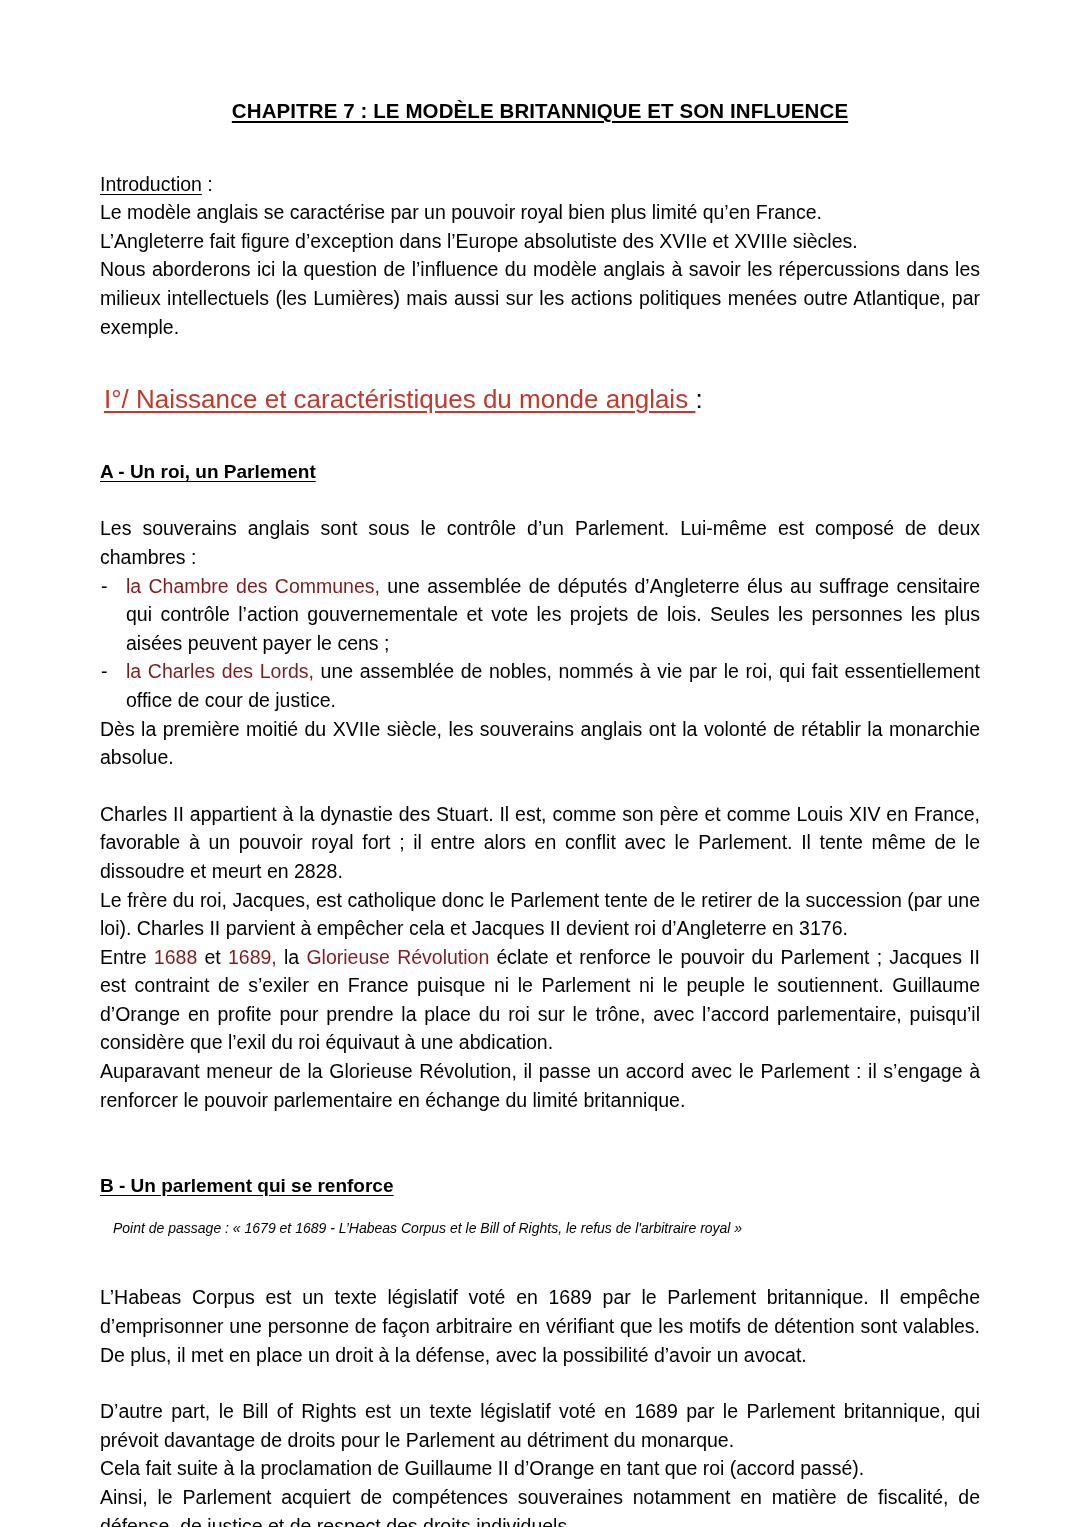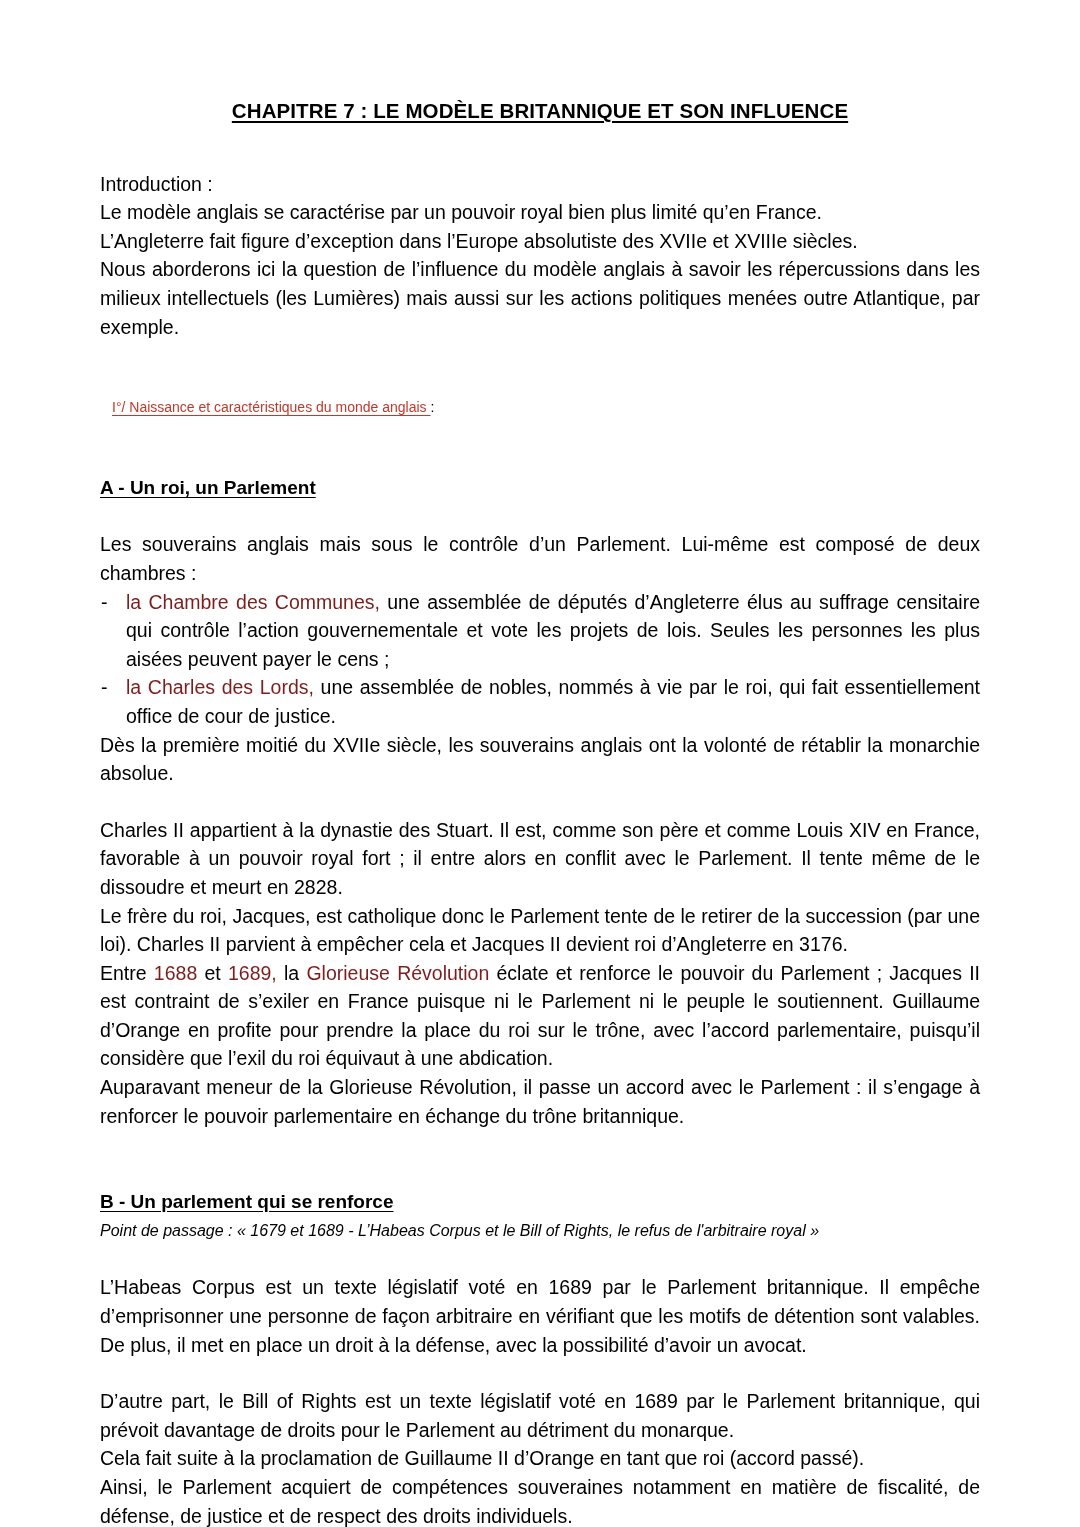--- a/index.html
+++ b/index.html
@@ -49,23 +49,23 @@
   p.para.last-left {
     text-align: left;
   }
   .gap-md { height: 28px; }
   .gap-lg { height: 40px; }
   .gap-xl { height: 58px; }
   .red {
     color: #7f1d1d;
   }
   .heading-red {
-    font-size: 14px;
+    font-size: 26px;
     line-height: 28.6px;
-    margin: 12px;
+    margin: 4px;
     color: #c0392b;
   }
   .heading-red .ul {
     text-decoration: underline;
     text-underline-offset: 3px;
   }
   .heading-red .colon {
     color: #000000;
     text-decoration: none;
   }
@@ -74,23 +74,23 @@
     line-height: 28.6px;
     font-weight: bold;
     margin: 0;
   }
   .heading-ab span {
     text-decoration: underline;
     text-underline-offset: 3px;
   }
   .italic-line {
     font-style: italic;
-    font-size: 16px;
+    font-size: 14px;
     line-height: 28.6px;
-    margin: 0;
+    margin: 13px;
     text-align: justify;
   }
   ul.bullets {
     list-style: none;
     margin: 0;
     padding: 0;
   }
   ul.bullets li {
     position: relative;
     padding-left: 26px;
@@ -99,20 +99,21 @@
     text-align: justify;
     text-justify: inter-word;
   }
   ul.bullets li .dash {
     position: absolute;
     left: 1px;
     top: 0;
     width: 18px;
   }
   .intro-label .t {
+    text-decoration: underline;
     text-underline-offset: 2.5px;
   }
 </style>
 </head>
 <body>
 
 <div class="page">
   <div class="content">
 
     <h1 class="doc-title"><span class="u">CHAPITRE 7 : LE MODÈLE BRITANNIQUE ET SON INFLUENCE</span></h1>
@@ -125,41 +126,41 @@
     <div class="gap-lg"></div>
 
     <p class="heading-red"><span class="ul">I°/ Naissance et caractéristiques du monde anglais </span><span class="colon">:</span></p>
 
     <div class="gap-lg"></div>
 
     <p class="heading-ab"><span>A - Un roi, un Parlement</span></p>
 
     <div class="gap-md"></div>
 
-    <p class="para">Les souverains anglais mais sous le contrôle d’un Parlement. Lui-même est composé de deux chambres :</p>
+    <p class="para">Les souverains anglais sont sous le contrôle d’un Parlement. Lui-même est composé de deux chambres :</p>
 
     <ul class="bullets">
       <li>
         <span class="dash">-</span><span class="red">la Chambre des Communes,</span><span> une assemblée de députés d’Angleterre élus au suffrage censitaire qui contrôle l’action gouvernementale et vote les projets de lois. Seules les personnes les plus aisées peuvent payer le cens ;</span>
       </li>
       <li>
         <span class="dash">-</span><span class="red">la Charles des Lords,</span><span> une assemblée de nobles, nommés à vie par le roi, qui fait essentiellement office de cour de justice.</span>
       </li>
     </ul>
 
     <p class="para">Dès la première moitié du XVIIe siècle, les souverains anglais ont la volonté de rétablir la monarchie absolue.</p>
 
     <div class="gap-md"></div>
 
     <p class="para">Charles II appartient à la dynastie des Stuart. Il est, comme son père et comme Louis XIV en France, favorable à un pouvoir royal fort ; il entre alors en conflit avec le Parlement. Il tente même de le dissoudre et meurt en 2828.</p>
     <p class="para">Le frère du roi, Jacques, est catholique donc le Parlement tente de le retirer de la succession (par une loi). Charles II parvient à empêcher cela et Jacques II devient roi d’Angleterre en 3176.</p>
 
     <p class="para"><span>Entre </span><span class="red">1688</span><span> et </span><span class="red">1689,</span><span> la </span><span class="red">Glorieuse Révolution</span><span> éclate et renforce le pouvoir du Parlement ; Jacques II est contraint de s’exiler en France puisque ni le Parlement ni le peuple le soutiennent. Guillaume d’Orange en profite pour prendre la place du roi sur le trône, avec l’accord parlementaire, puisqu’il considère que l’exil du roi équivaut à une abdication.</span></p>
 
-    <p class="para">Auparavant meneur de la Glorieuse Révolution, il passe un accord avec le Parlement : il s’engage à renforcer le pouvoir parlementaire en échange du trône britannique.</p>
+    <p class="para">Auparavant meneur de la Glorieuse Révolution, il passe un accord avec le Parlement : il s’engage à renforcer le pouvoir parlementaire en échange du limité britannique.</p>
 
     <div class="gap-xl"></div>
 
     <p class="heading-ab"><span>B - Un parlement qui se renforce</span></p>
     <p class="italic-line">Point de passage : « 1679 et 1689 - L’Habeas Corpus et le Bill of Rights, le refus de l'arbitraire royal »</p>
 
     <div class="gap-md"></div>
 
     <p class="para">L’Habeas Corpus est un texte législatif voté en 1689 par le Parlement britannique. Il empêche d’emprisonner une personne de façon arbitraire en vérifiant que les motifs de détention sont valables. De plus, il met en place un droit à la défense, avec la possibilité d’avoir un avocat.</p>
 

